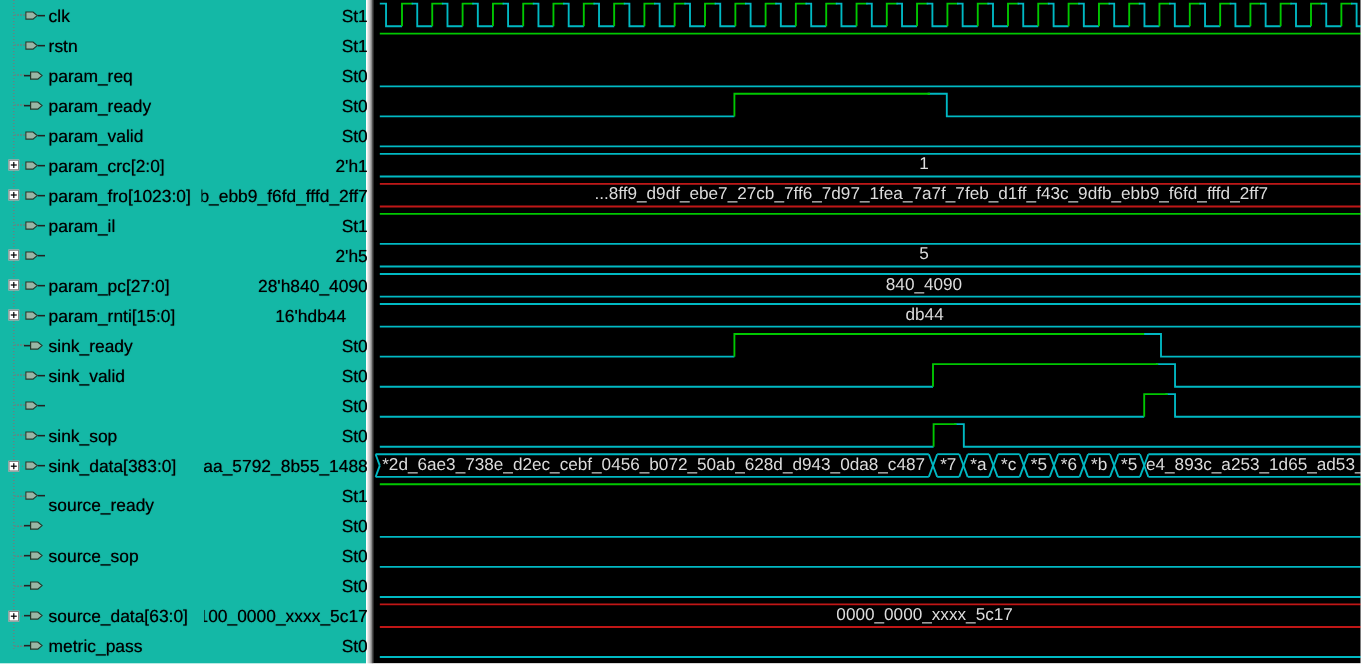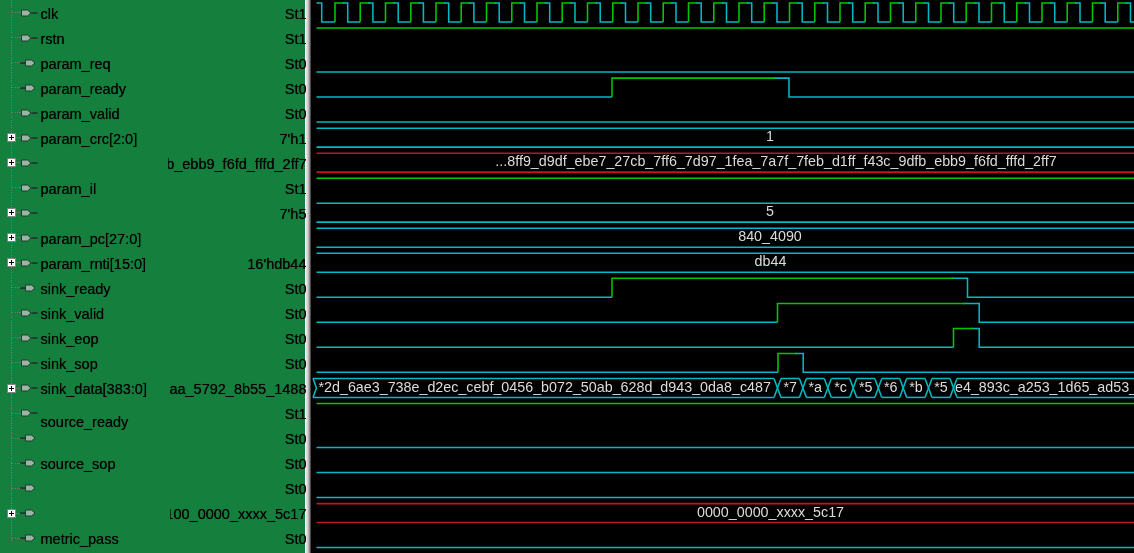--- a/index.html
+++ b/index.html
@@ -1,17 +1,17 @@
 <!DOCTYPE html>
 <html><head><meta charset="utf-8"><style>
 *{margin:0;padding:0}
 html,body{width:1134px;height:553px;overflow:hidden;background:#fff;
 font-family:"Liberation Sans",sans-serif;font-size:14.5px;color:#000}
 #wrap{position:relative;width:1134px;height:553px}
-#panel{position:absolute;left:0;top:0;width:305px;height:553px;background:#15803d}
+#panel{position:absolute;left:0;top:0;width:305px;height:553px;background:#14b8a6}
 #divider{position:absolute;left:306px;top:0;width:5px;height:553px;
 background:linear-gradient(to right,#efefef,#c2c2c2 45%,#8a8a8a 72%,#252525)}
 #wave{position:absolute;left:0;top:0}
 svg text{font-family:"Liberation Sans",sans-serif}
 .t{text-shadow:0 0 0.7px rgba(0,0,0,0.75)}
 </style></head><body>
 <div id="wrap">
 <div id="panel">
 <div style="position:absolute;left:11px;top:0;width:1px;height:542px;background:repeating-linear-gradient(to bottom,#787878 0 1px,transparent 1px 2.5px)"></div>
 <div style="position:absolute;left:12px;top:12.0px;width:9px;height:1px;background:repeating-linear-gradient(to right,#787878 0 1px,transparent 1px 2.5px)"></div>
@@ -63,31 +63,32 @@
 <div style="position:absolute;left:7px;top:133.2px;width:9px;height:9px;border:1px solid #848484;background:#fff;box-sizing:border-box">
         <div style="position:absolute;left:1px;top:3px;width:5px;height:1px;background:#000"></div>
         <div style="position:absolute;left:3px;top:1px;width:1px;height:5px;background:#000"></div>
       </div>
 <svg style="position:absolute;left:21px;top:133.7px" width="18" height="8">
         <polygon points="0.5,1 6.5,1 10,4 6.5,7 0.5,7" fill="#9ab6a6" stroke="#24382c" stroke-width="1"></polygon>
         <rect x="10.5" y="3.4" width="6" height="1.3" fill="#222"></rect>
       </svg>
 <div class="t" style="position:absolute;left:40.5px;top:126.65px;width:260px;height:25.03px;line-height:25.03px">param_crc[2:0]</div>
 <div style="position:absolute;left:170px;top:126.65px;width:136.5px;height:25.03px;overflow:hidden">
-        <div class="t" style="position:absolute;right:0;top:0;height:100%;line-height:25.03px;white-space:nowrap">7'h1</div>
+        <div class="t" style="position:absolute;right:0;top:0;height:100%;line-height:25.03px;white-space:nowrap">2'h1</div>
       </div>
 <div style="position:absolute;left:16px;top:162.2px;width:5px;height:1px;background:repeating-linear-gradient(to right,#787878 0 1px,transparent 1px 2.5px)"></div>
 <div style="position:absolute;left:7px;top:158.2px;width:9px;height:9px;border:1px solid #848484;background:#fff;box-sizing:border-box">
         <div style="position:absolute;left:1px;top:3px;width:5px;height:1px;background:#000"></div>
         <div style="position:absolute;left:3px;top:1px;width:1px;height:5px;background:#000"></div>
       </div>
 <svg style="position:absolute;left:21px;top:158.7px" width="18" height="8">
         <polygon points="0.5,1 6.5,1 10,4 6.5,7 0.5,7" fill="#9ab6a6" stroke="#24382c" stroke-width="1"></polygon>
         <rect x="10.5" y="3.4" width="6" height="1.3" fill="#222"></rect>
       </svg>
+<div class="t" style="position:absolute;left:40.5px;top:151.68px;width:260px;height:25.03px;line-height:25.03px">param_fro[1023:0]</div>
 <div style="position:absolute;left:168px;top:151.68px;width:138.5px;height:25.03px;overflow:hidden">
         <div class="t" style="position:absolute;right:0;top:0;height:100%;line-height:25.03px;white-space:nowrap">'b_ebb9_f6fd_fffd_2ff7</div>
       </div>
 <div style="position:absolute;left:12px;top:187.2px;width:9px;height:1px;background:repeating-linear-gradient(to right,#787878 0 1px,transparent 1px 2.5px)"></div>
 <svg style="position:absolute;left:21px;top:183.7px" width="18" height="8">
         <polygon points="0.5,1 6.5,1 10,4 6.5,7 0.5,7" fill="#9ab6a6" stroke="#24382c" stroke-width="1"></polygon>
         <rect x="10.5" y="3.4" width="6" height="1.3" fill="#222"></rect>
       </svg>
 <div class="t" style="position:absolute;left:40.5px;top:176.71px;width:260px;height:25.03px;line-height:25.03px">param_il</div>
 <div style="position:absolute;left:170px;top:176.71px;width:136.5px;height:25.03px;overflow:hidden">
@@ -96,44 +97,47 @@
 <div style="position:absolute;left:16px;top:212.3px;width:5px;height:1px;background:repeating-linear-gradient(to right,#787878 0 1px,transparent 1px 2.5px)"></div>
 <div style="position:absolute;left:7px;top:208.3px;width:9px;height:9px;border:1px solid #848484;background:#fff;box-sizing:border-box">
         <div style="position:absolute;left:1px;top:3px;width:5px;height:1px;background:#000"></div>
         <div style="position:absolute;left:3px;top:1px;width:1px;height:5px;background:#000"></div>
       </div>
 <svg style="position:absolute;left:21px;top:208.8px" width="18" height="8">
         <polygon points="0.5,1 6.5,1 10,4 6.5,7 0.5,7" fill="#9ab6a6" stroke="#24382c" stroke-width="1"></polygon>
         <rect x="10.5" y="3.4" width="6" height="1.3" fill="#222"></rect>
       </svg>
 <div style="position:absolute;left:170px;top:201.74px;width:136.5px;height:25.03px;overflow:hidden">
-        <div class="t" style="position:absolute;right:0;top:0;height:100%;line-height:25.03px;white-space:nowrap">7'h5</div>
+        <div class="t" style="position:absolute;right:0;top:0;height:100%;line-height:25.03px;white-space:nowrap">2'h5</div>
       </div>
 <div style="position:absolute;left:16px;top:237.3px;width:5px;height:1px;background:repeating-linear-gradient(to right,#787878 0 1px,transparent 1px 2.5px)"></div>
 <div style="position:absolute;left:7px;top:233.3px;width:9px;height:9px;border:1px solid #848484;background:#fff;box-sizing:border-box">
         <div style="position:absolute;left:1px;top:3px;width:5px;height:1px;background:#000"></div>
         <div style="position:absolute;left:3px;top:1px;width:1px;height:5px;background:#000"></div>
       </div>
 <svg style="position:absolute;left:21px;top:233.8px" width="18" height="8">
         <polygon points="0.5,1 6.5,1 10,4 6.5,7 0.5,7" fill="#9ab6a6" stroke="#24382c" stroke-width="1"></polygon>
         <rect x="10.5" y="3.4" width="6" height="1.3" fill="#222"></rect>
       </svg>
 <div class="t" style="position:absolute;left:40.5px;top:226.77px;width:260px;height:25.03px;line-height:25.03px">param_pc[27:0]</div>
+<div style="position:absolute;left:170px;top:226.77px;width:136.5px;height:25.03px;overflow:hidden">
+        <div class="t" style="position:absolute;right:0;top:0;height:100%;line-height:25.03px;white-space:nowrap">28'h840_4090</div>
+      </div>
 <div style="position:absolute;left:16px;top:262.3px;width:5px;height:1px;background:repeating-linear-gradient(to right,#787878 0 1px,transparent 1px 2.5px)"></div>
 <div style="position:absolute;left:7px;top:258.3px;width:9px;height:9px;border:1px solid #848484;background:#fff;box-sizing:border-box">
         <div style="position:absolute;left:1px;top:3px;width:5px;height:1px;background:#000"></div>
         <div style="position:absolute;left:3px;top:1px;width:1px;height:5px;background:#000"></div>
       </div>
 <svg style="position:absolute;left:21px;top:258.8px" width="18" height="8">
         <polygon points="0.5,1 6.5,1 10,4 6.5,7 0.5,7" fill="#9ab6a6" stroke="#24382c" stroke-width="1"></polygon>
         <rect x="10.5" y="3.4" width="6" height="1.3" fill="#222"></rect>
       </svg>
 <div class="t" style="position:absolute;left:40.5px;top:251.80px;width:260px;height:25.03px;line-height:25.03px">param_rnti[15:0]</div>
 <div style="position:absolute;left:170px;top:251.80px;width:136.5px;height:25.03px;overflow:hidden">
-        <div class="t" style="position:absolute;right:0;top:0;height:100%;line-height:25.03px;white-space:nowrap">16'hdb44</div>
+        <div class="t" style="position:absolute;right:18px;top:0;height:100%;line-height:25.03px;white-space:nowrap">16'hdb44</div>
       </div>
 <div style="position:absolute;left:12px;top:287.3px;width:9px;height:1px;background:repeating-linear-gradient(to right,#787878 0 1px,transparent 1px 2.5px)"></div>
 <svg style="position:absolute;left:20px;top:283.8px" width="18" height="8">
         <rect x="0" y="3.4" width="5.5" height="1.3" fill="#222"></rect>
         <polygon points="5.5,1 11.5,1 15,4 11.5,7 5.5,7" fill="#9ab6a6" stroke="#24382c" stroke-width="1"></polygon>
       </svg>
 <div class="t" style="position:absolute;left:40.5px;top:276.83px;width:260px;height:25.03px;line-height:25.03px">sink_ready</div>
 <div style="position:absolute;left:170px;top:276.83px;width:136.5px;height:25.03px;overflow:hidden">
         <div class="t" style="position:absolute;right:0;top:0;height:100%;line-height:25.03px;white-space:nowrap">St0</div>
       </div>
@@ -144,21 +148,20 @@
       </svg>
 <div class="t" style="position:absolute;left:40.5px;top:301.86px;width:260px;height:25.03px;line-height:25.03px">sink_valid</div>
 <div style="position:absolute;left:170px;top:301.86px;width:136.5px;height:25.03px;overflow:hidden">
         <div class="t" style="position:absolute;right:0;top:0;height:100%;line-height:25.03px;white-space:nowrap">St0</div>
       </div>
 <div style="position:absolute;left:12px;top:337.4px;width:9px;height:1px;background:repeating-linear-gradient(to right,#787878 0 1px,transparent 1px 2.5px)"></div>
 <svg style="position:absolute;left:21px;top:333.9px" width="18" height="8">
         <polygon points="0.5,1 6.5,1 10,4 6.5,7 0.5,7" fill="#9ab6a6" stroke="#24382c" stroke-width="1"></polygon>
         <rect x="10.5" y="3.4" width="6" height="1.3" fill="#222"></rect>
       </svg>
-<div class="t" style="position:absolute;left:40.5px;top:326.89px;width:260px;height:25.03px;line-height:25.03px">sink_eop</div>
 <div style="position:absolute;left:170px;top:326.89px;width:136.5px;height:25.03px;overflow:hidden">
         <div class="t" style="position:absolute;right:0;top:0;height:100%;line-height:25.03px;white-space:nowrap">St0</div>
       </div>
 <div style="position:absolute;left:12px;top:362.4px;width:9px;height:1px;background:repeating-linear-gradient(to right,#787878 0 1px,transparent 1px 2.5px)"></div>
 <svg style="position:absolute;left:21px;top:358.9px" width="18" height="8">
         <polygon points="0.5,1 6.5,1 10,4 6.5,7 0.5,7" fill="#9ab6a6" stroke="#24382c" stroke-width="1"></polygon>
         <rect x="10.5" y="3.4" width="6" height="1.3" fill="#222"></rect>
       </svg>
 <div class="t" style="position:absolute;left:40.5px;top:351.92px;width:260px;height:25.03px;line-height:25.03px">sink_sop</div>
 <div style="position:absolute;left:170px;top:351.92px;width:136.5px;height:25.03px;overflow:hidden">
@@ -213,20 +216,21 @@
       </div>
 <div style="position:absolute;left:16px;top:512.6px;width:5px;height:1px;background:repeating-linear-gradient(to right,#787878 0 1px,transparent 1px 2.5px)"></div>
 <div style="position:absolute;left:7px;top:508.6px;width:9px;height:9px;border:1px solid #848484;background:#fff;box-sizing:border-box">
         <div style="position:absolute;left:1px;top:3px;width:5px;height:1px;background:#000"></div>
         <div style="position:absolute;left:3px;top:1px;width:1px;height:5px;background:#000"></div>
       </div>
 <svg style="position:absolute;left:20px;top:509.1px" width="18" height="8">
         <rect x="0" y="3.4" width="5.5" height="1.3" fill="#222"></rect>
         <polygon points="5.5,1 11.5,1 15,4 11.5,7 5.5,7" fill="#9ab6a6" stroke="#24382c" stroke-width="1"></polygon>
       </svg>
+<div class="t" style="position:absolute;left:40.5px;top:502.10px;width:260px;height:25.03px;line-height:25.03px">source_data[63:0]</div>
 <div style="position:absolute;left:170px;top:502.10px;width:136.5px;height:25.03px;overflow:hidden">
         <div class="t" style="position:absolute;right:0;top:0;height:100%;line-height:25.03px;white-space:nowrap">0100_0000_xxxx_5c17</div>
       </div>
 <div style="position:absolute;left:12px;top:537.6px;width:9px;height:1px;background:repeating-linear-gradient(to right,#787878 0 1px,transparent 1px 2.5px)"></div>
 <svg style="position:absolute;left:20px;top:534.1px" width="18" height="8">
         <rect x="0" y="3.4" width="5.5" height="1.3" fill="#222"></rect>
         <polygon points="5.5,1 11.5,1 15,4 11.5,7 5.5,7" fill="#9ab6a6" stroke="#24382c" stroke-width="1"></polygon>
       </svg>
 <div class="t" style="position:absolute;left:40.5px;top:527.13px;width:260px;height:25.03px;line-height:25.03px">metric_pass</div>
 <div style="position:absolute;left:170px;top:527.13px;width:136.5px;height:25.03px;overflow:hidden">

